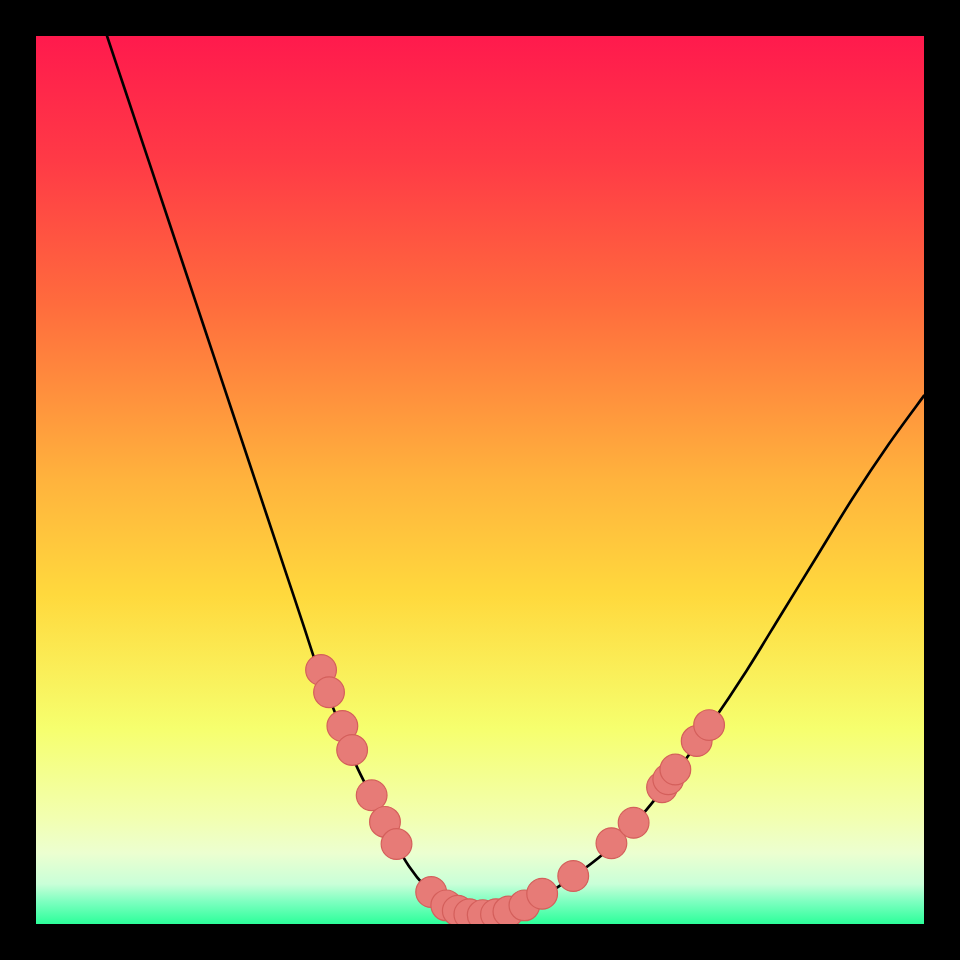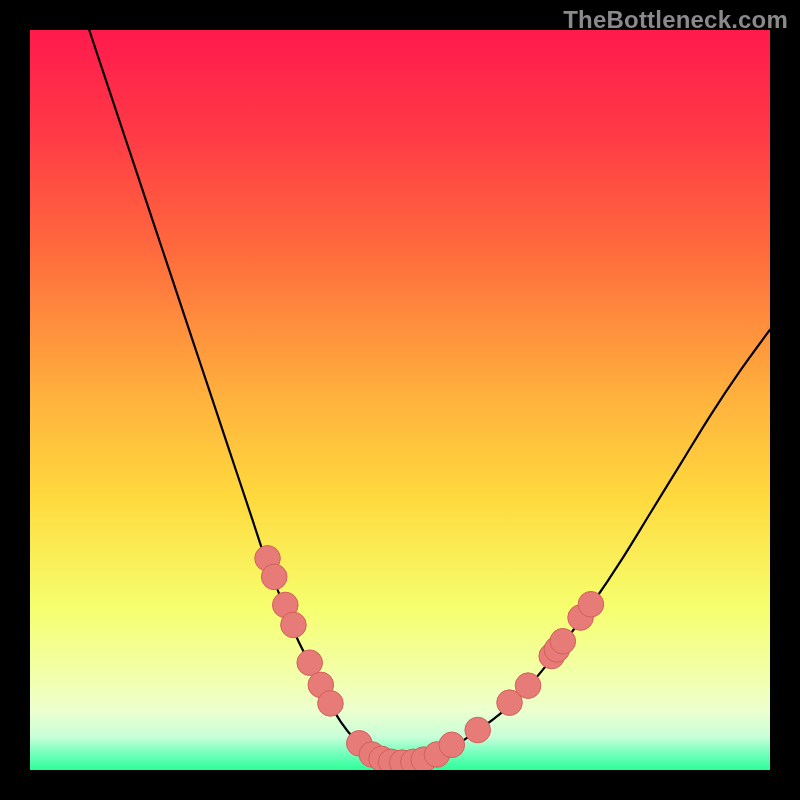--- a/index.html
+++ b/index.html
@@ -33,21 +33,20 @@
     color: #8a8a8a;
     letter-spacing: 0.2px;
     user-select: none;
   }
   svg { display: block; }
 </style>
 </head>
 <body>
 
 <div class="frame">
-  <div class="watermark">TheBottleneck.com</div>
   <div class="plot">
     <svg id="chart-svg" width="740" height="740" viewBox="0 0 740 740" preserveAspectRatio="none">
         <defs>
           <linearGradient id="bg-grad" x1="0" y1="0" x2="0" y2="1">
             <stop offset="0%" stop-color="#ff1a4d"></stop>
             <stop offset="14.000000000000002%" stop-color="#ff3a46"></stop>
             <stop offset="30%" stop-color="#ff6b3d"></stop>
             <stop offset="50%" stop-color="#ffb33d"></stop>
             <stop offset="63%" stop-color="#ffd93d"></stop>
             <stop offset="78%" stop-color="#f6ff6e"></stop>

